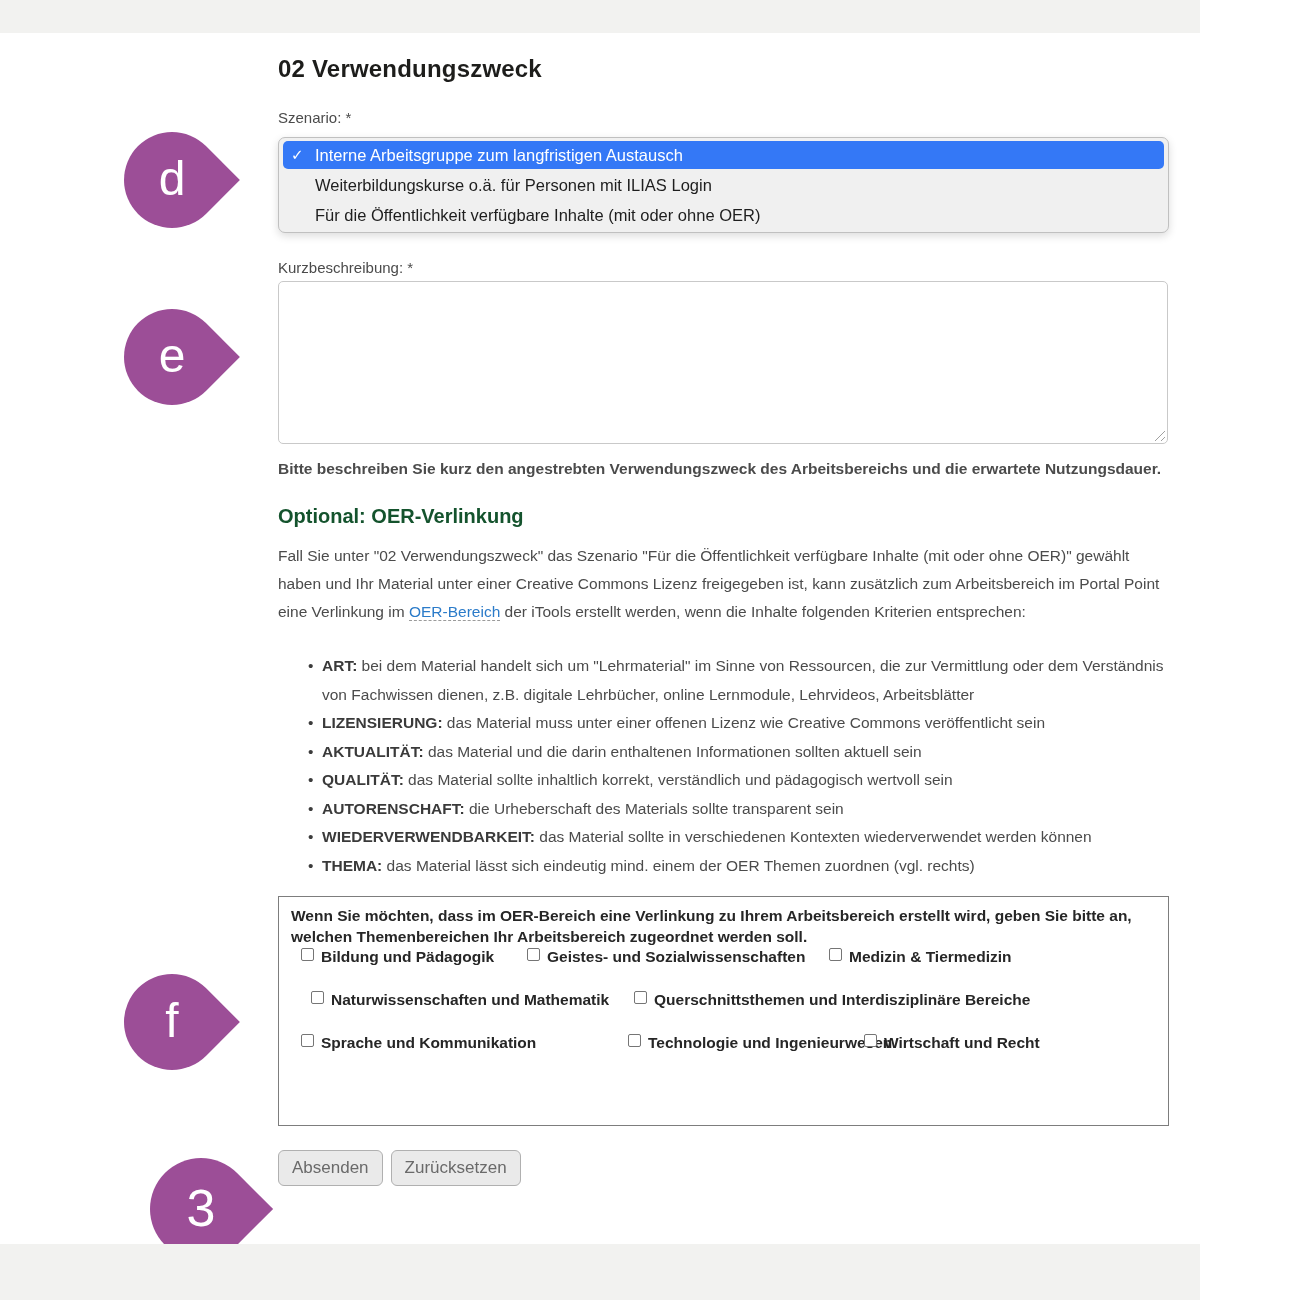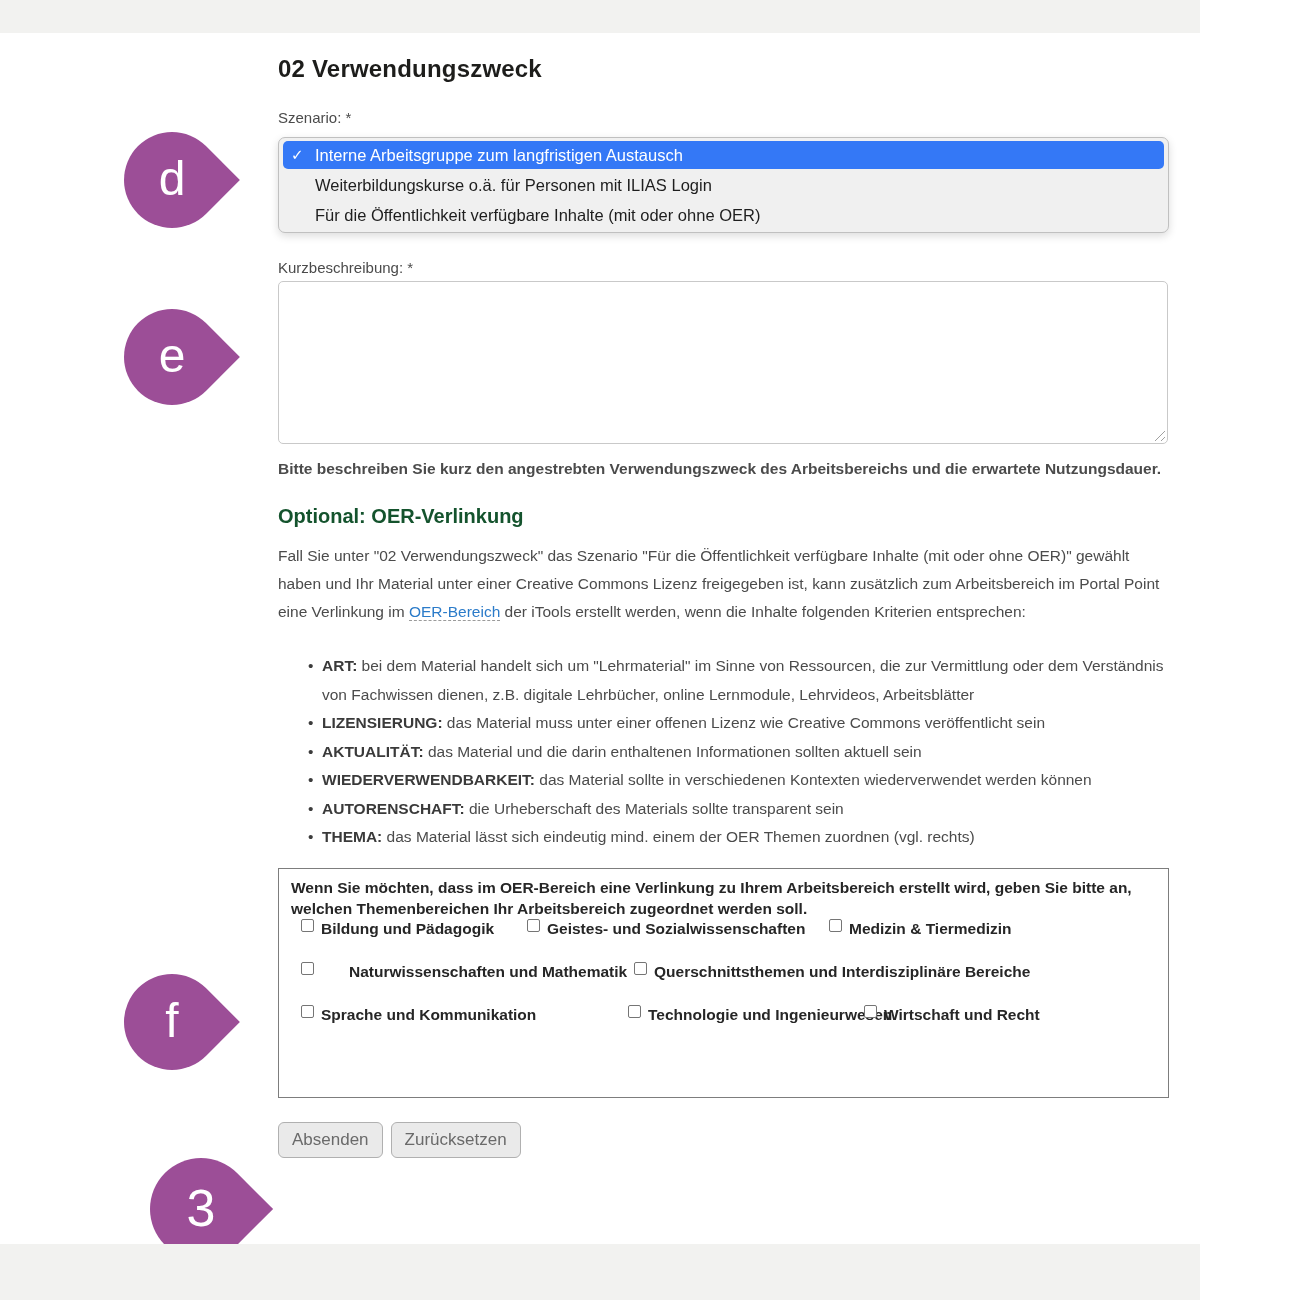--- a/index.html
+++ b/index.html
@@ -49,21 +49,21 @@
                 border:1px solid #7d7d7d; padding:8px 12px;font-weight:bold; }
   .topics-intro { font-size:15.5px; line-height:21px; color:#262626; }
   .cb-row { position:relative; height:20px; }
   .row1 { margin-top:1px; }
   .row2 { margin-top:23px; }
   .row3 { margin-top:23px; }
   .cb { position:absolute; top:0; display:flex; align-items:center; font-size:15.5px; color:#262626; cursor:pointer; }
   .cb .box { width:13px; height:13px; border:1.6px solid #757575; border-radius:2px;
              background:#fff; margin-right:7px; position:relative; top:-3px; flex:0 0 auto; }
   .row1 .c0 { left:10px; } .row1 .c1 { left:236px; } .row1 .c2 { left:538px; }
-  .row2 .c0 { left:10px;gap:28px; } .row2 .c1 { left:343px; }
+  .row2 .c0 { left:20px; } .row2 .c1 { left:343px; }
   .row3 .c0 { left:10px; } .row3 .c1 { left:293px;padding-left:44px; } .row3 .c2 { left:573px; }
   .topics-note { margin-top:20px; font-size:15.5px; line-height:22px; color:#262626; }
 
   .btn-row { margin-top:24px; display:flex; gap:8px; }
   .btn { font-family:inherit; font-size:17px; color:#6a6a6a; background:#eaeaea;
          border:1px solid #b0b0b0; border-radius:6px; padding:5px 13px; height:36px; cursor:pointer; }
 
   
   .marker { position:absolute; z-index:4; }
   .marker .shape { position:absolute; inset:0; background:#9c4e97;
@@ -112,22 +112,23 @@
     <p class="help">Bitte beschreiben Sie kurz den angestrebten Verwendungszweck des Arbeitsbereichs und die erwartete Nutzungsdauer.</p>
 
     <h2 class="oer-heading">Optional: OER-Verlinkung</h2>
 
     <p class="para"><span>Fall Sie unter "02 Verwendungszweck" das Szenario "Für die Öffentlichkeit verfügbare Inhalte (mit oder ohne OER)" gewählt haben und Ihr Material unter einer Creative Commons Lizenz freigegeben ist, kann zusätzlich zum Arbeitsbereich im Portal Point eine Verlinkung im </span><a class="link">OER-Bereich</a><span> der iTools erstellt werden, wenn die Inhalte folgenden Kriterien entsprechen:</span></p>
 
     <ul class="criteria">
       <li><b>ART:</b><span> bei dem Material handelt sich um "Lehrmaterial" im Sinne von Ressourcen, die zur Vermittlung oder dem Verständnis von Fachwissen dienen, z.B. digitale Lehrbücher, online Lernmodule, Lehrvideos, Arbeitsblätter</span></li>
       <li><b>LIZENSIERUNG:</b><span> das Material muss unter einer offenen Lizenz wie Creative Commons veröffentlicht sein</span></li>
       <li><b>AKTUALITÄT:</b><span> das Material und die darin enthaltenen Informationen sollten aktuell sein</span></li>
+      <li><b>QUALITÄT:</b><span> das Material sollte inhaltlich korrekt, verständlich und pädagogisch wertvoll sein</span></li>
+      <li><b>AUTORENSCHAFT:</b><span> die Urheberschaft des Materials sollte transparent sein</span></li>
       <li><b>WIEDERVERWENDBARKEIT:</b><span> das Material sollte in verschiedenen Kontexten wiederverwendet werden können</span></li>
-      <li><b>AUTORENSCHAFT:</b><span> die Urheberschaft des Materials sollte transparent sein</span></li>
       <li><b>THEMA:</b><span> das Material lässt sich eindeutig mind. einem der OER Themen zuordnen (vgl. rechts)</span></li>
     </ul>
 
     <div class="topics-box">
       <p class="topics-intro">Wenn Sie möchten, dass im OER-Bereich eine Verlinkung zu Ihrem Arbeitsbereich erstellt wird, geben Sie bitte an, welchen Themenbereichen Ihr Arbeitsbereich zugeordnet werden soll.</p>
 
       <div class="cb-row row1">
         <label class="cb c0">
             <span class="box"></span>
             <span>Bildung und Pädagogik</span>

